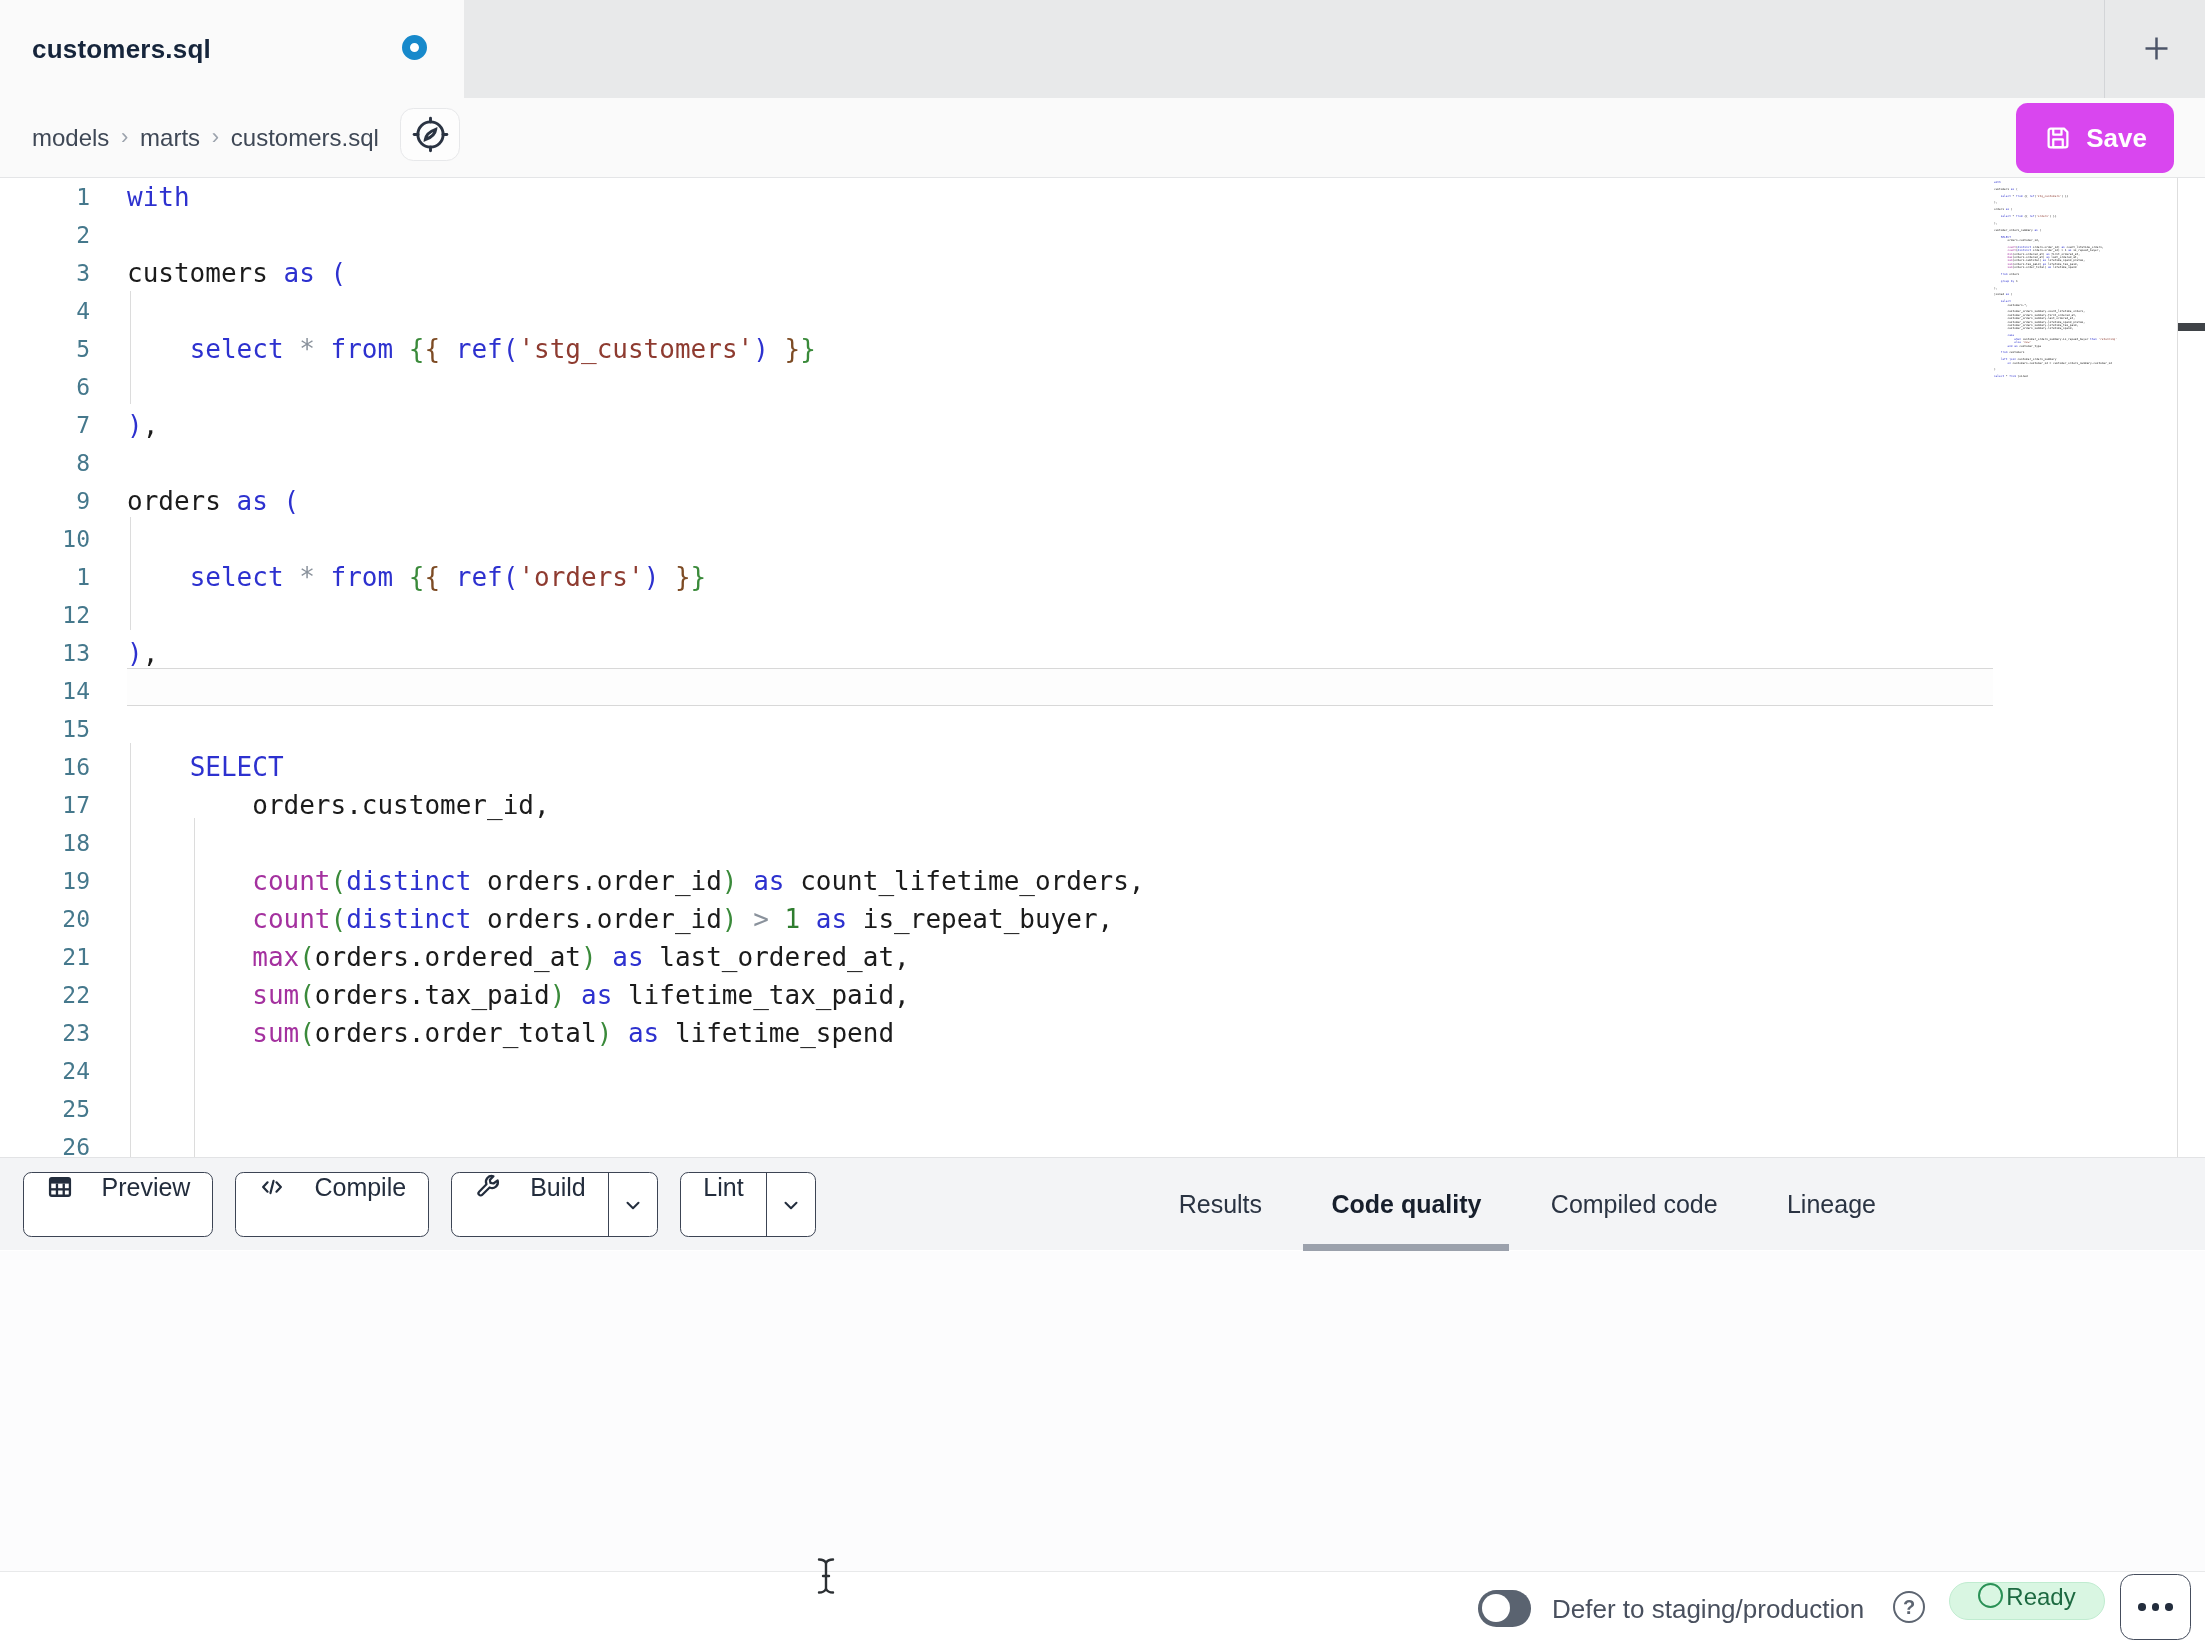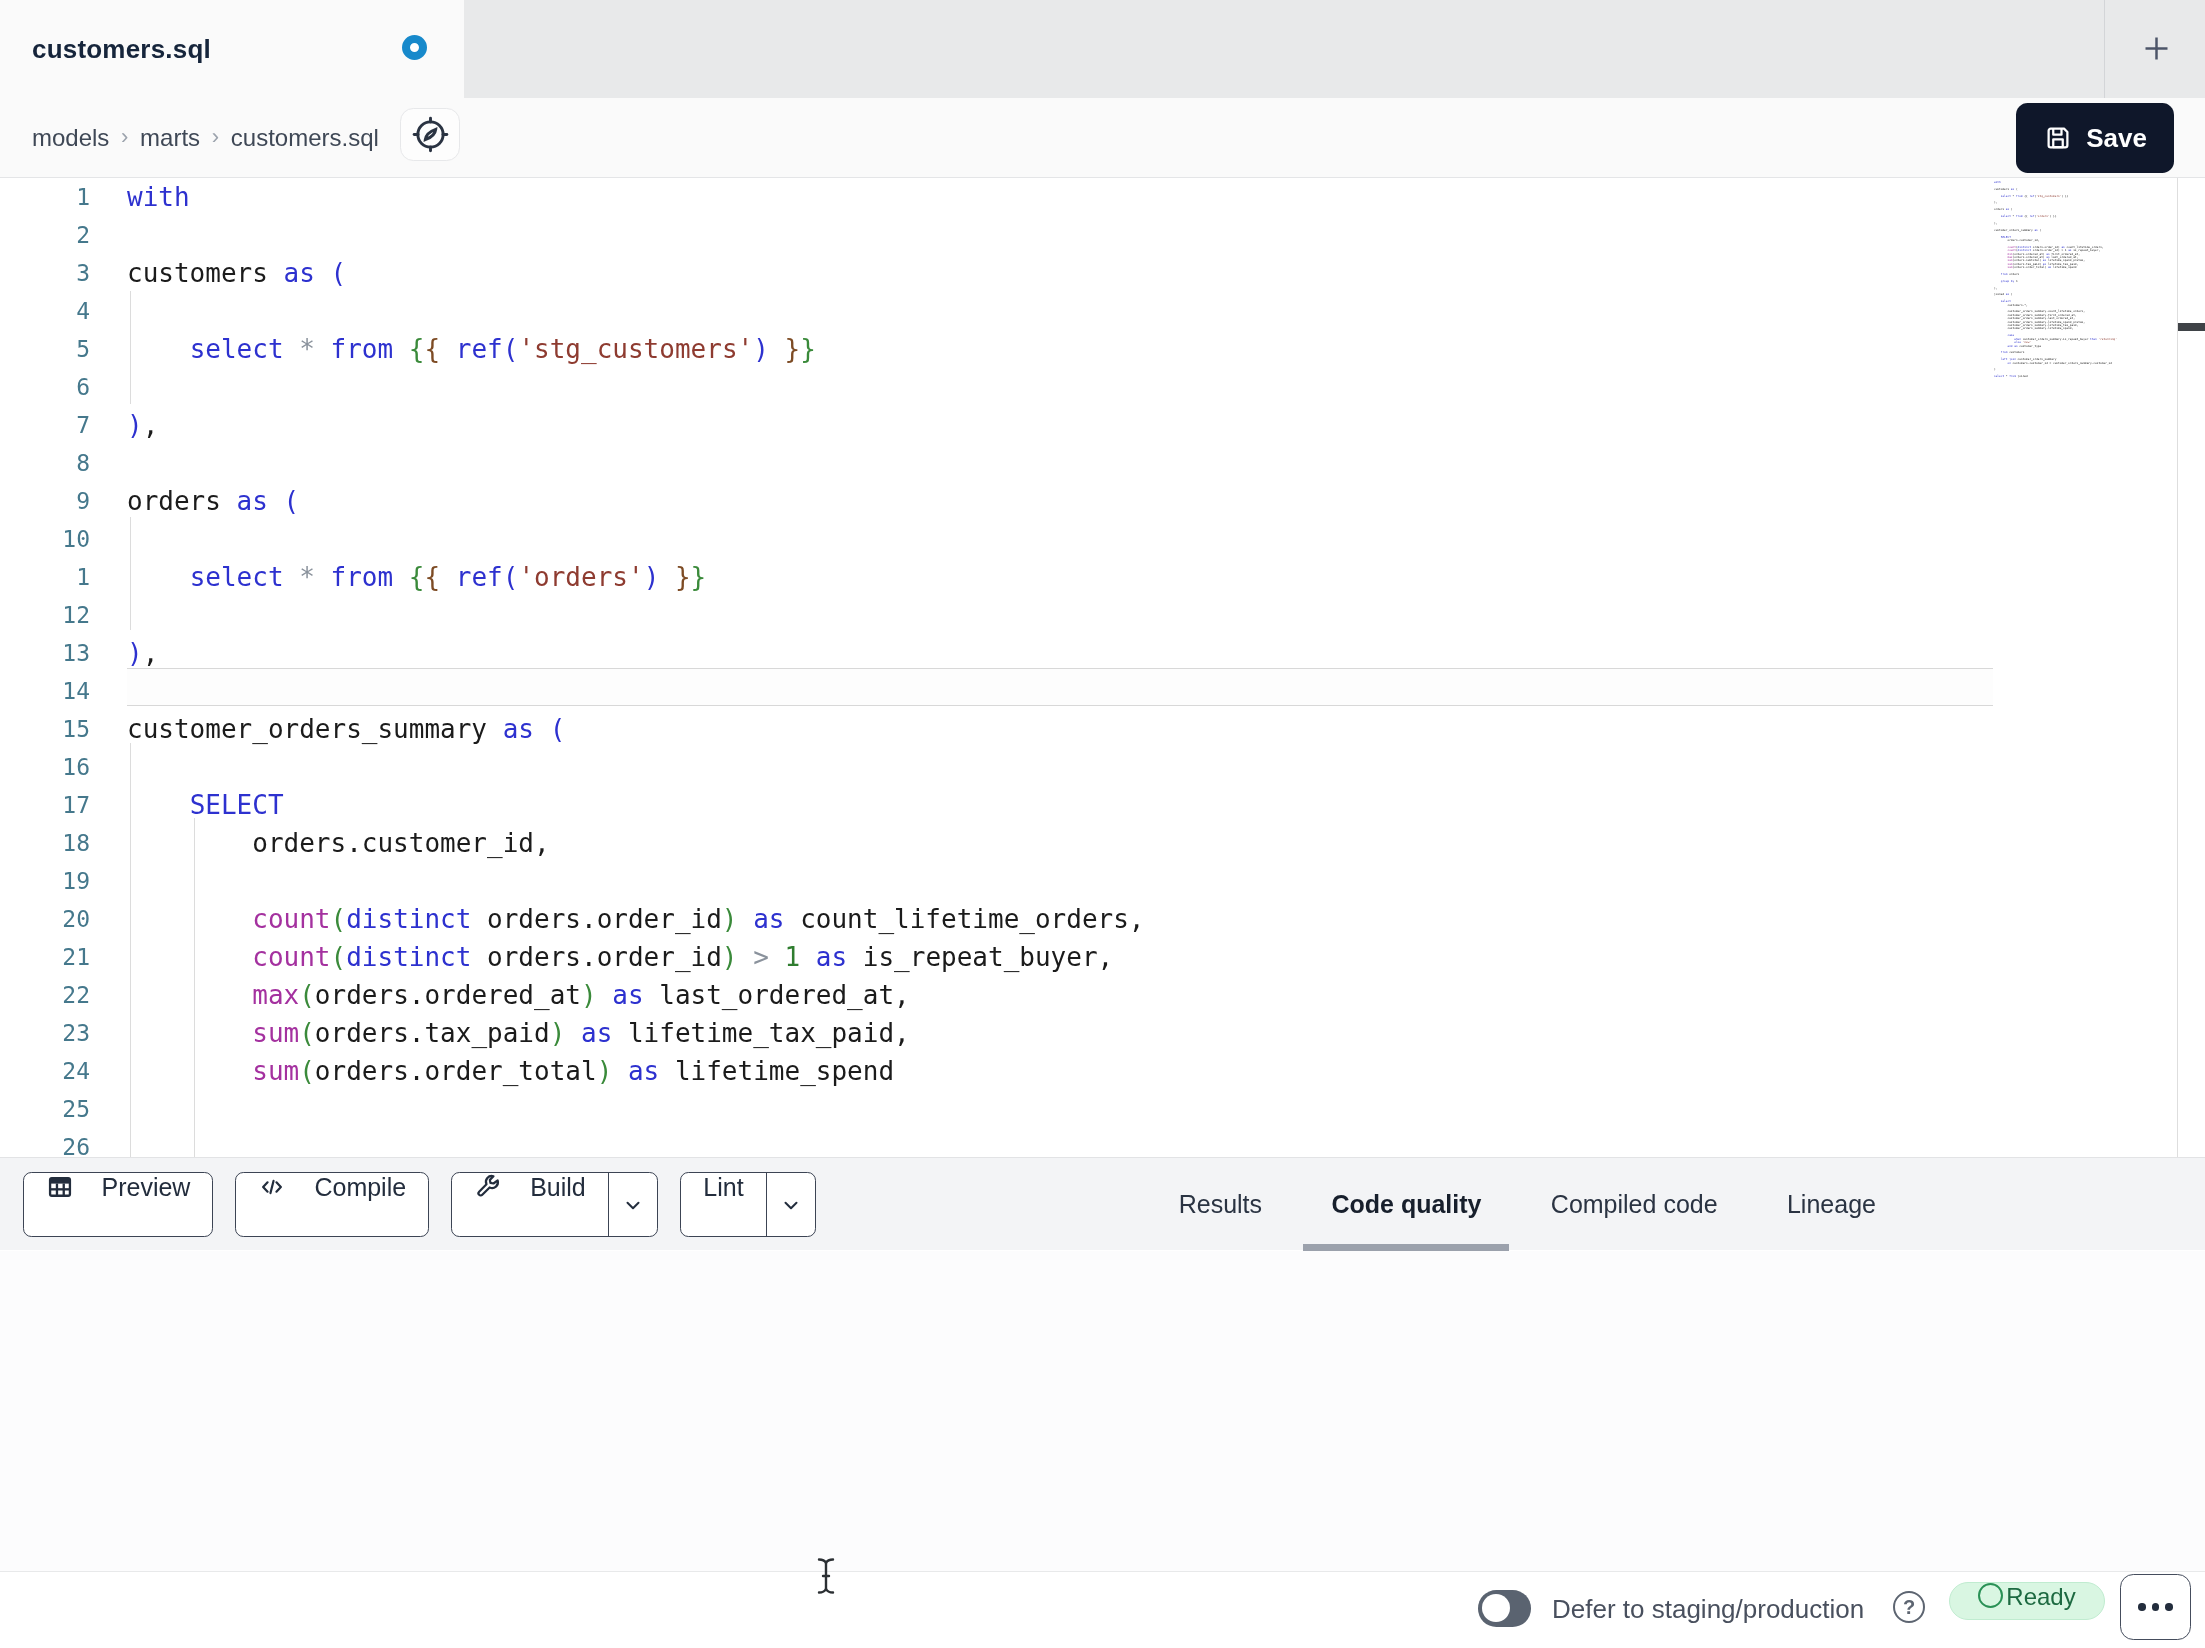--- a/index.html
+++ b/index.html
@@ -20,21 +20,21 @@
 
   
   .crumbbar{position:absolute;left:0;top:98px;width:2205px;height:80px;background:#fafafa;
             border-bottom:0.8px solid #e4e5e7;box-sizing:border-box;display:flex;align-items:center;}
   .crumbs{margin-left:32px;font-size:24px;color:#3f4856;display:flex;gap:11.7px;}
   .crumb-sep{color:#9ca3ad;font-size:22px;}
   .compass-btn{position:absolute;left:400px;top:108px;width:60px;height:53px;border-radius:13.3px;
                border:1.7px solid #e7e8ea;background:#fdfdfd;box-sizing:border-box;
                display:flex;align-items:center;justify-content:center;}
   .save-btn{position:absolute;left:2016px;top:103px;width:158px;height:70px;border-radius:11.7px;
-            background:#0f172a;display:flex;align-items:center;justify-content:center;gap:13.3px;
+            background:#d946ef;display:flex;align-items:center;justify-content:center;gap:13.3px;
             color:#fff;font-size:26px;font-weight:600;}
 
   
   .editor{position:absolute;left:0;top:178px;width:2205px;height:980px;background:#fff;}
   .gutter{position:absolute;left:0;top:178px;width:90px;text-align:right;
           font-family:"DejaVu Sans Mono",monospace;font-size:23px;color:#45788c;}
   .gutter div{height:38px;line-height:38px;}
   .codelines{position:absolute;left:127px;top:178px;width:1866px;
              font-family:"DejaVu Sans Mono",monospace;font-size:26px;color:#1b1b1b;z-index:2;}
   .codelines div{height:38px;line-height:38px;white-space:pre;}
@@ -190,21 +190,20 @@
       <div><span class="tk-pl">    </span><span class="tk-kw">select</span><span class="tk-pl"> </span><span class="tk-op">*</span><span class="tk-pl"> </span><span class="tk-kw">from</span><span class="tk-pl"> </span><span class="tk-g">{</span><span class="tk-br">{</span><span class="tk-pl"> </span><span class="tk-kw">ref</span><span class="tk-kw">(</span><span class="tk-str">'stg_customers'</span><span class="tk-kw">)</span><span class="tk-pl"> </span><span class="tk-br">}</span><span class="tk-g">}</span></div>
       <div>&nbsp;</div>
       <div><span class="tk-kw">)</span><span class="tk-pl">,</span></div>
       <div>&nbsp;</div>
       <div><span class="tk-pl">orders </span><span class="tk-kw">as</span><span class="tk-pl"> </span><span class="tk-kw">(</span></div>
       <div>&nbsp;</div>
       <div><span class="tk-pl">    </span><span class="tk-kw">select</span><span class="tk-pl"> </span><span class="tk-op">*</span><span class="tk-pl"> </span><span class="tk-kw">from</span><span class="tk-pl"> </span><span class="tk-g">{</span><span class="tk-br">{</span><span class="tk-pl"> </span><span class="tk-kw">ref</span><span class="tk-kw">(</span><span class="tk-str">'orders'</span><span class="tk-kw">)</span><span class="tk-pl"> </span><span class="tk-br">}</span><span class="tk-g">}</span></div>
       <div>&nbsp;</div>
       <div><span class="tk-kw">)</span><span class="tk-pl">,</span></div>
       <div>&nbsp;</div>
-      <div><span class="tk-pl">customer_orders_summary </span><span class="tk-kw">as</span><span class="tk-pl"> </span><span class="tk-kw">(</span></div>
       <div>&nbsp;</div>
       <div><span class="tk-pl">    </span><span class="tk-kw">SELECT</span></div>
       <div><span class="tk-pl">        orders.customer_id,</span></div>
       <div>&nbsp;</div>
       <div><span class="tk-pl">        </span><span class="tk-fn">count</span><span class="tk-g">(</span><span class="tk-kw">distinct</span><span class="tk-pl"> orders.order_id</span><span class="tk-g">)</span><span class="tk-pl"> </span><span class="tk-kw">as</span><span class="tk-pl"> count_lifetime_orders,</span></div>
       <div><span class="tk-pl">        </span><span class="tk-fn">count</span><span class="tk-g">(</span><span class="tk-kw">distinct</span><span class="tk-pl"> orders.order_id</span><span class="tk-g">)</span><span class="tk-pl"> </span><span class="tk-op">&gt;</span><span class="tk-pl"> </span><span class="tk-num">1</span><span class="tk-pl"> </span><span class="tk-kw">as</span><span class="tk-pl"> is_repeat_buyer,</span></div>
       <div><span class="tk-pl">        </span><span class="tk-fn">max</span><span class="tk-g">(</span><span class="tk-pl">orders.ordered_at</span><span class="tk-g">)</span><span class="tk-pl"> </span><span class="tk-kw">as</span><span class="tk-pl"> last_ordered_at,</span></div>
       <div><span class="tk-pl">        </span><span class="tk-fn">sum</span><span class="tk-g">(</span><span class="tk-pl">orders.tax_paid</span><span class="tk-g">)</span><span class="tk-pl"> </span><span class="tk-kw">as</span><span class="tk-pl"> lifetime_tax_paid,</span></div>
       <div><span class="tk-pl">        </span><span class="tk-fn">sum</span><span class="tk-g">(</span><span class="tk-pl">orders.order_total</span><span class="tk-g">)</span><span class="tk-pl"> </span><span class="tk-kw">as</span><span class="tk-pl"> lifetime_spend</span></div>
     </div>

